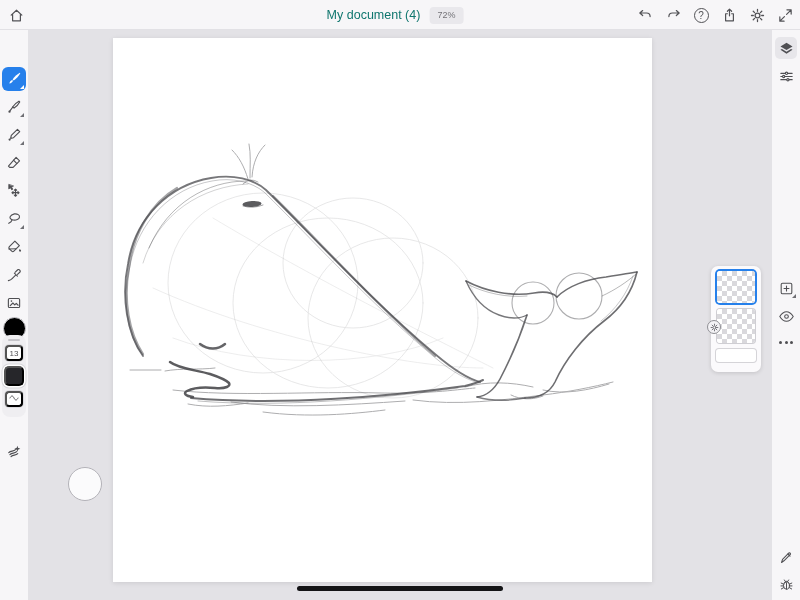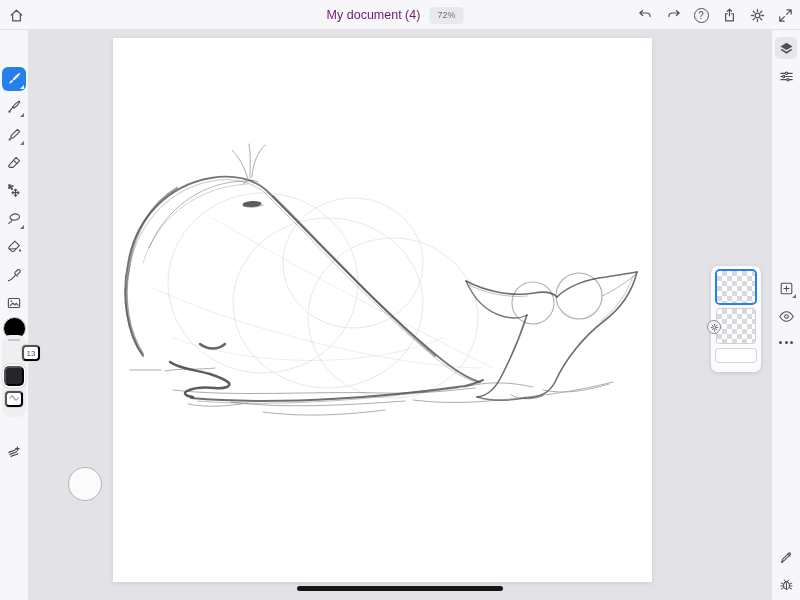--- a/index.html
+++ b/index.html
@@ -9,21 +9,21 @@
 
   
   .topbar { position:absolute; top:0; left:0; width:800px; height:30px;
             background:#f7f6f8; border-bottom:1px solid #e2e1e5; z-index:20; }
   .icon-btn { position:absolute; width:22px; height:22px; top:4px; border:none;
               background:transparent; color:#525256; display:flex; align-items:center;
               justify-content:center; padding:0; border-radius:5px; cursor:pointer; }
   .icon-btn svg { width:17px; height:17px; display:block; }
   .title-group { position:absolute; top:0; left:395px; transform:translateX(-50%);
                  height:30px; display:flex; align-items:center; gap:9px; }
-  .doc-title { font-size:12.5px; color:#701a75; white-space:nowrap; }
+  .doc-title { font-size:12.5px; color:#0f766e; white-space:nowrap; }
   .zoom-badge { background:#e9e8ec; color:#747378; font-size:9px; line-height:1;
                 padding:4px 8px; border-radius:4px; }
   .help-circle { width:15px; height:15px; border:1.4px solid #525256; border-radius:50%;
                  font-size:10px; line-height:13px; text-align:center; color:#525256; }
 
   
   .side-left  { position:absolute; top:30px; left:0; width:28px; height:570px; background:#f7f6f8; z-index:10; }
   .side-right { position:absolute; top:30px; right:0; width:28px; height:570px; background:#f7f6f8; z-index:10; }
 
   .tool { position:absolute; left:2px; width:24px; height:24px; border:none; background:transparent;
@@ -37,21 +37,21 @@
 
   .color-dot { position:absolute; left:3px; width:23px; height:23px; border-radius:50%;
                border:1px solid #cfced3; cursor:pointer; }
 
   .tool-panel { position:absolute; left:2px; top:305px; width:24px; height:82px;
                 background:#efeef1; border-radius:8px; }
   .panel-handle { position:absolute; top:4px; left:6px; width:12px; height:2px;
                   border-radius:1px; background:#c6c5ca; }
   .size-box { position:absolute; top:10px; left:3px; width:18px; height:16px; background:#fff;
               border-radius:4px; box-shadow:0 0 0 1px #dcdbdf; font-size:8px; color:#515155;
-              display:flex; align-items:center; justify-content:center; cursor:pointer;margin-left:17px; }
+              display:flex; align-items:center; justify-content:center; cursor:pointer; }
   .swatch-box { position:absolute; top:31px; left:2px; width:20px; height:20px; border-radius:5px;
                 background:#26262a; box-shadow:0 0 0 1.5px #fff, 0 0 0 2.5px #d8d7db; cursor:pointer; }
   .wave-box { position:absolute; top:56px; left:3px; width:18px; height:16px; background:#fff;
               border-radius:4px; box-shadow:0 0 0 1px #dcdbdf; display:flex; align-items:center;
               justify-content:center; color:#4f4f53; cursor:pointer; }
   .wave-box svg { width:14px; height:12px; }
 
   .left-bottom-icon { top:408px; }
 
   

